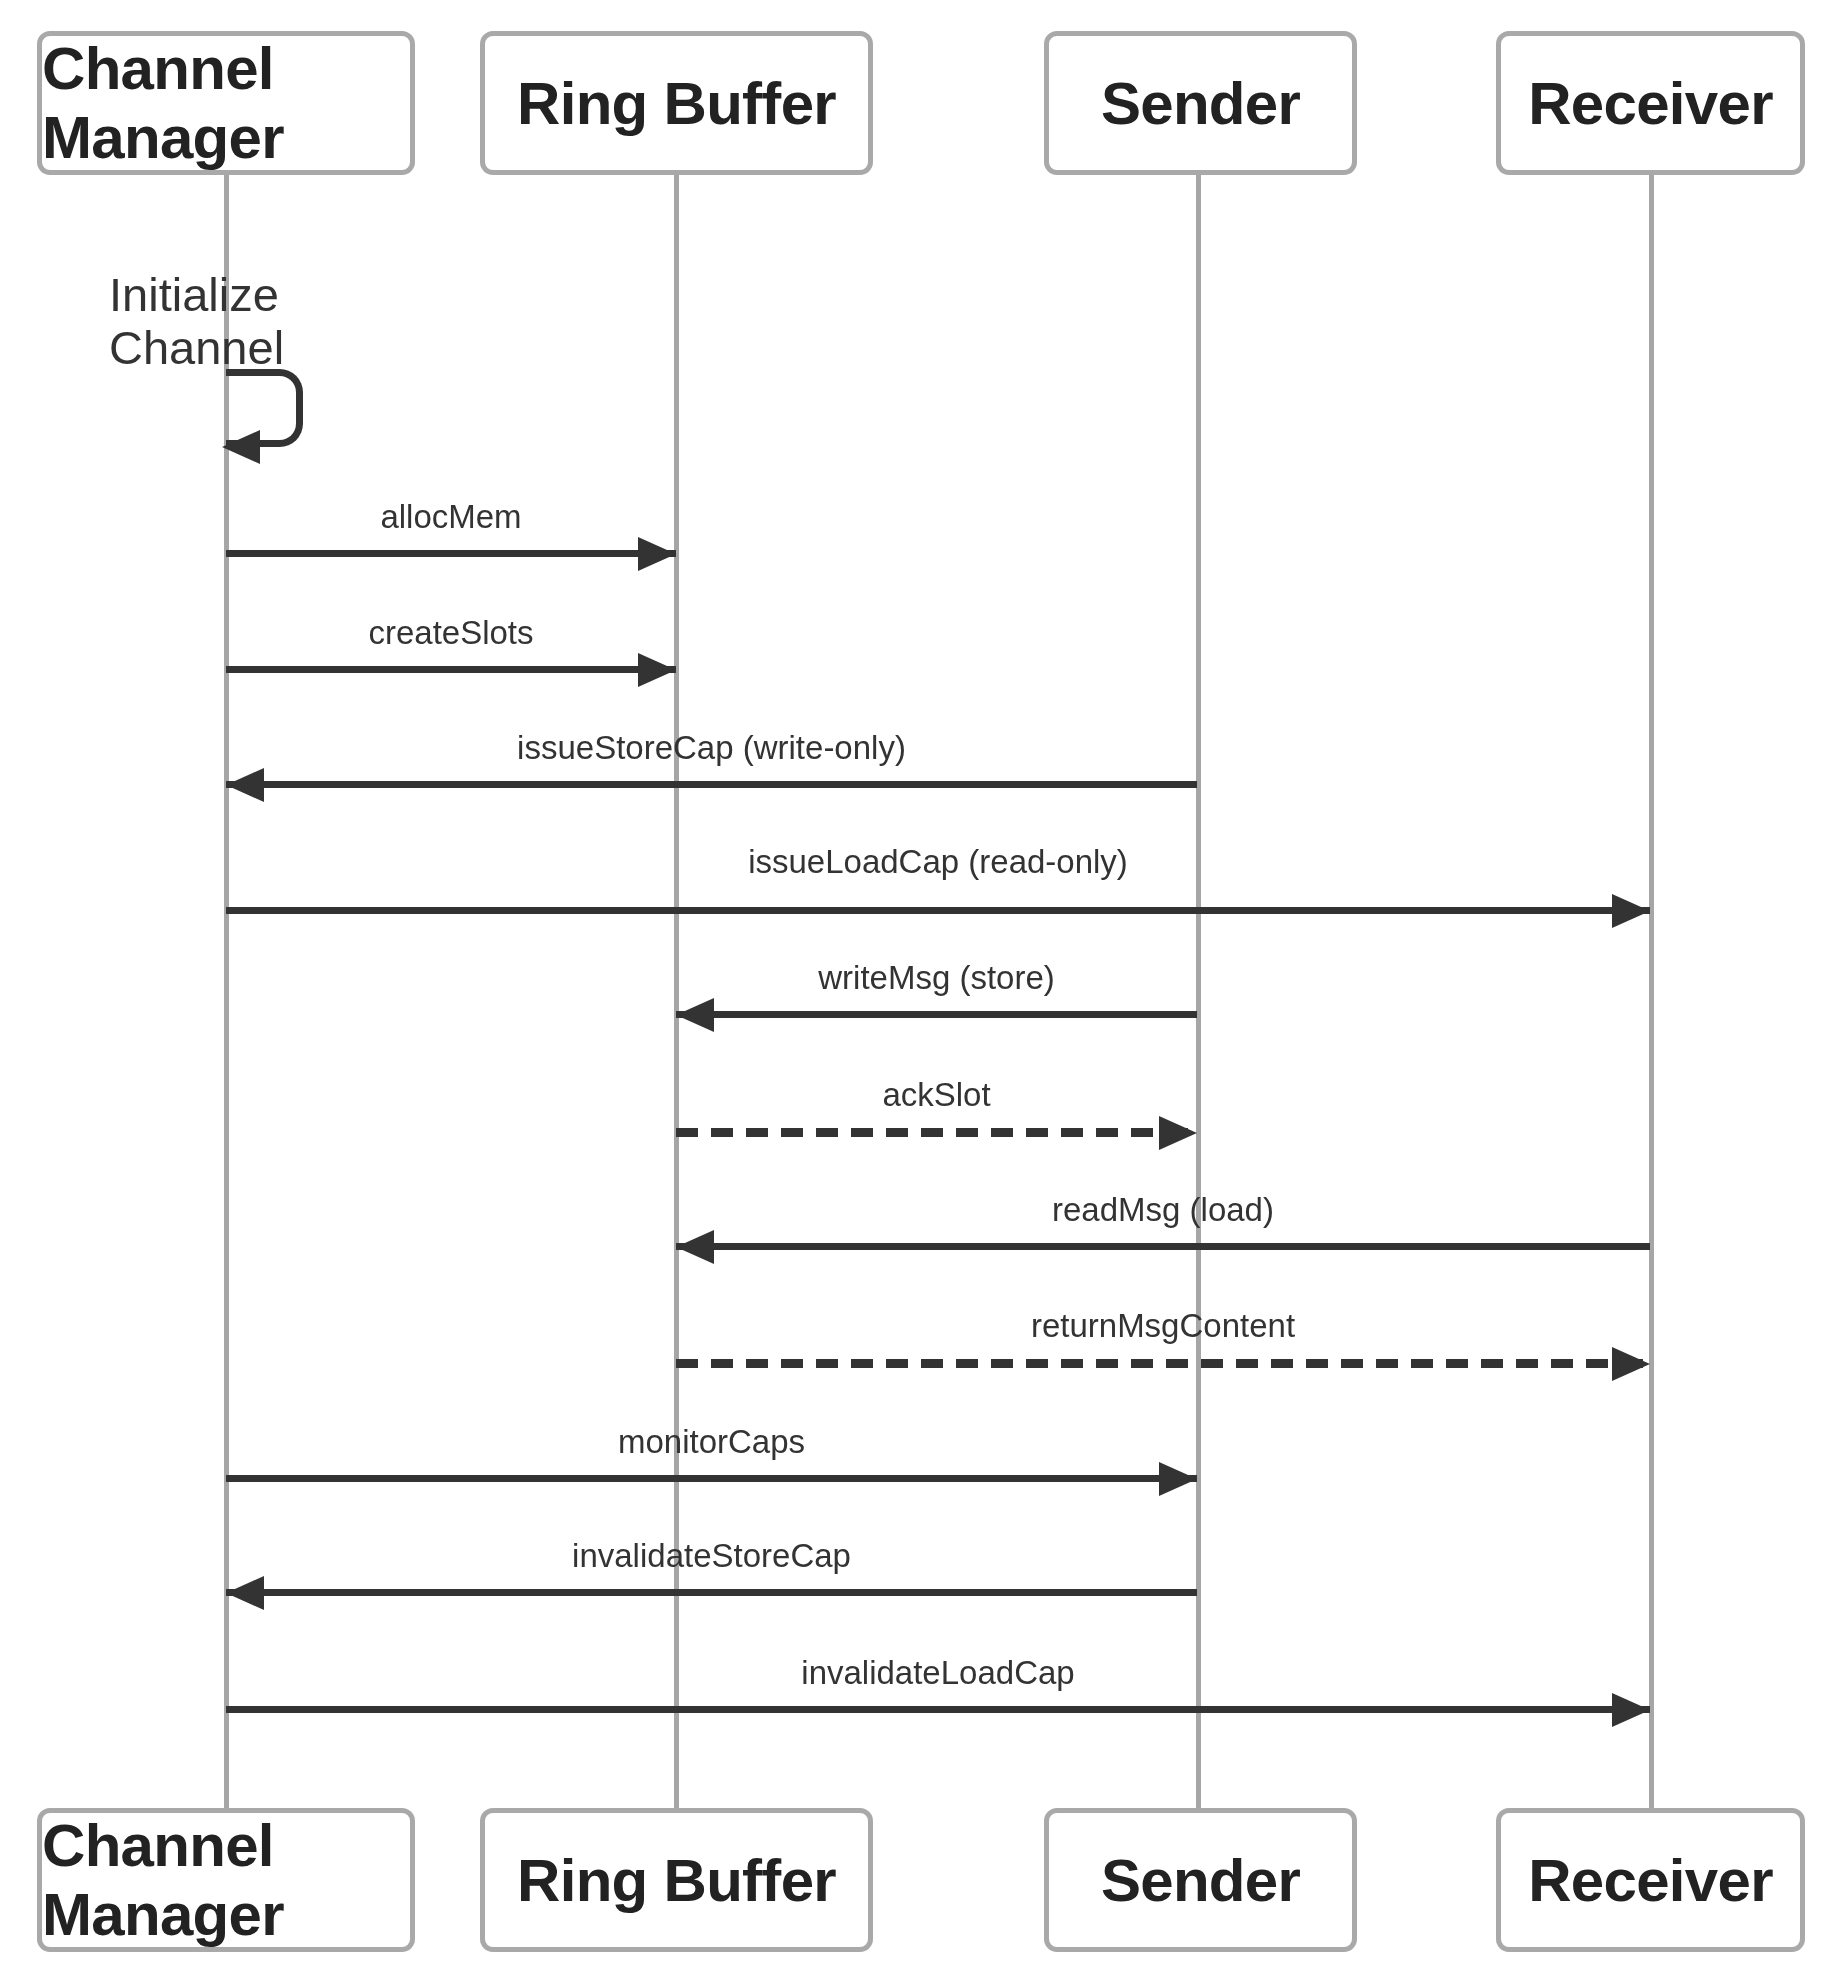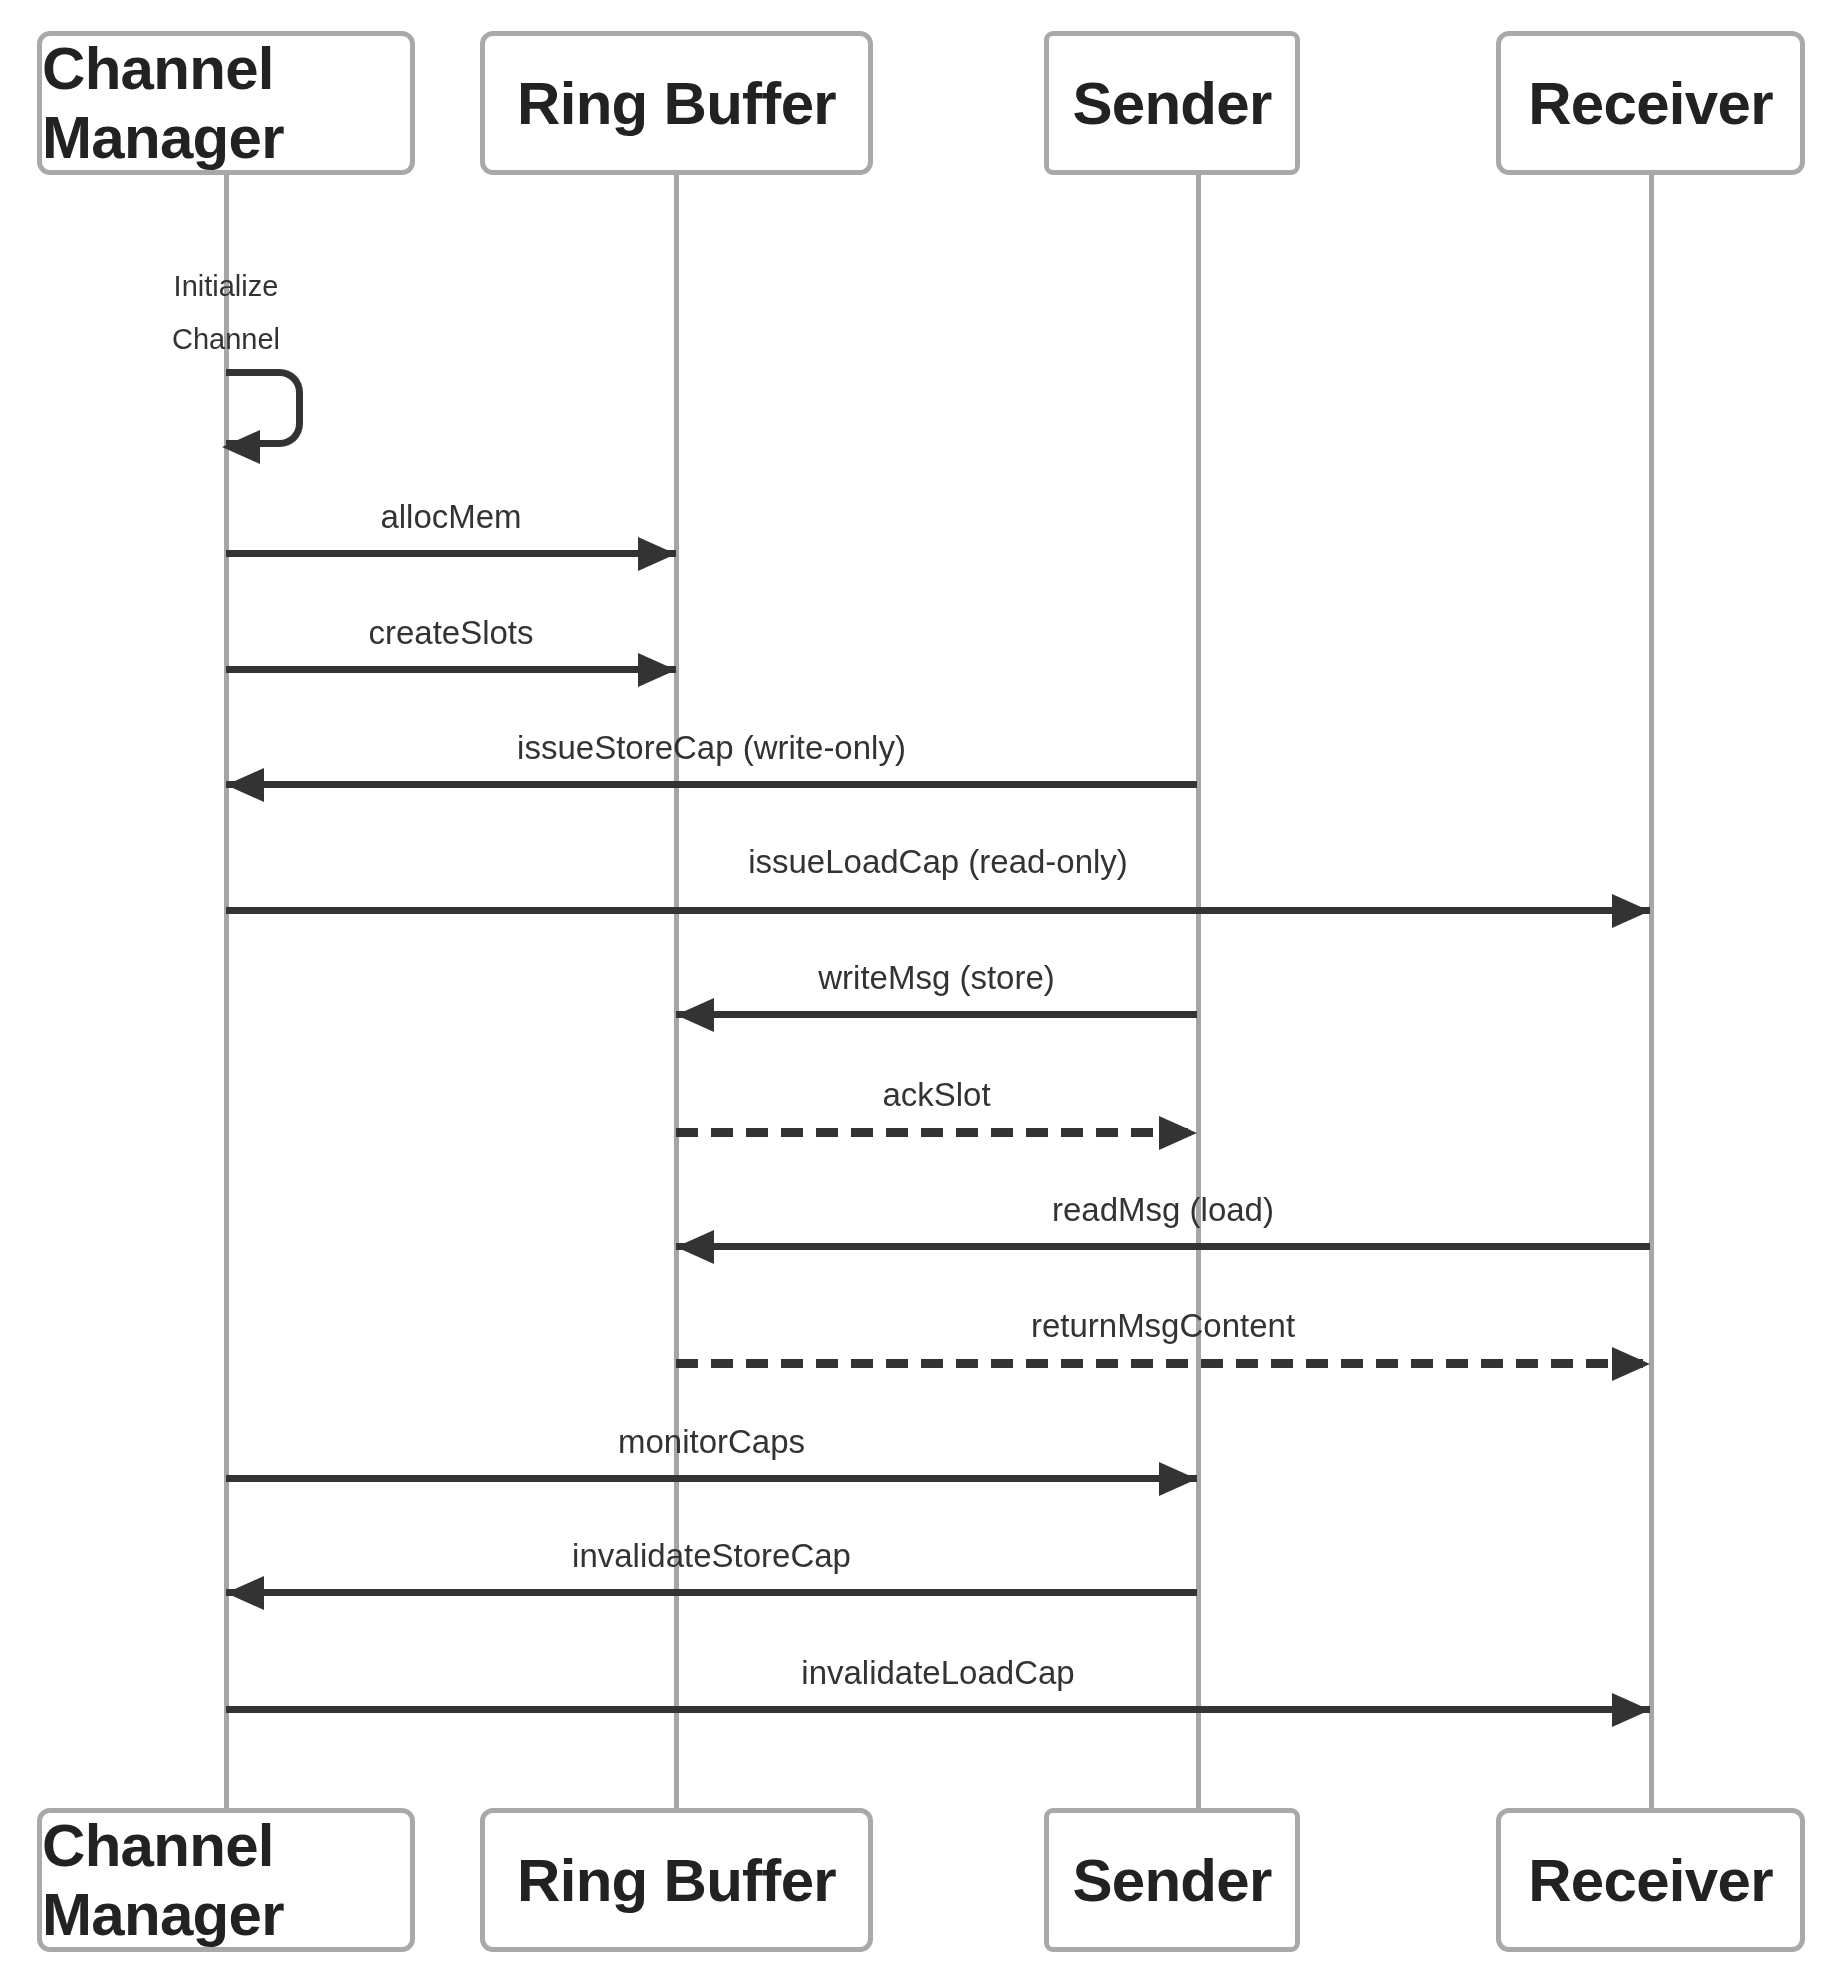--- a/index.html
+++ b/index.html
@@ -25,21 +25,21 @@
     border:5.1px solid var(--box-border);
     border-radius:13px;
     background:var(--bg);
     display:flex;align-items:center;justify-content:center;
     font-size:60px;font-weight:bold;color:var(--actor-text);
     letter-spacing:-0.7px;
     z-index:3;
   }
   .a-cm{left:37px;width:378px;}
   .a-rb{left:480px;width:393px;}
-  .a-sn{left:1044px;width:256px;border-radius:9px;}
+  .a-sn{left:1044px;width:313px;}
   .a-rc{left:1496px;width:309px;}
   .row-top{top:31px;}
   .row-bottom{top:1808px;}
   
   .lifeline{
     position:absolute;top:175px;height:1633px;width:5.1px;
     background:var(--line-gray);
     z-index:0;
   }
   .ll-cm{left:224px;}
@@ -80,23 +80,23 @@
   .dir-right .arrowhead{
     right:0;
     border-left:38px solid var(--ink);
   }
   .dir-left .arrowhead{
     left:0;
     border-right:38px solid var(--ink);
   }
   
   .self-label{
-    position:absolute;left:109px;top:260px;width:234px;
-    font-size:29px;line-height:53px;color:var(--ink);
-    text-align:center;z-index:2;
+    position:absolute;left:109px;top:268px;width:234px;
+    font-size:47px;line-height:53px;color:var(--ink);
+    text-align:left;z-index:2;
   }
   .self-loop{
     position:absolute;left:226px;top:369px;
     width:77px;height:78px;
     box-sizing:border-box;
     border:7.3px solid var(--ink);
     border-left:none;
     border-radius:0 23.4px 23.4px 0;
     z-index:2;
   }

